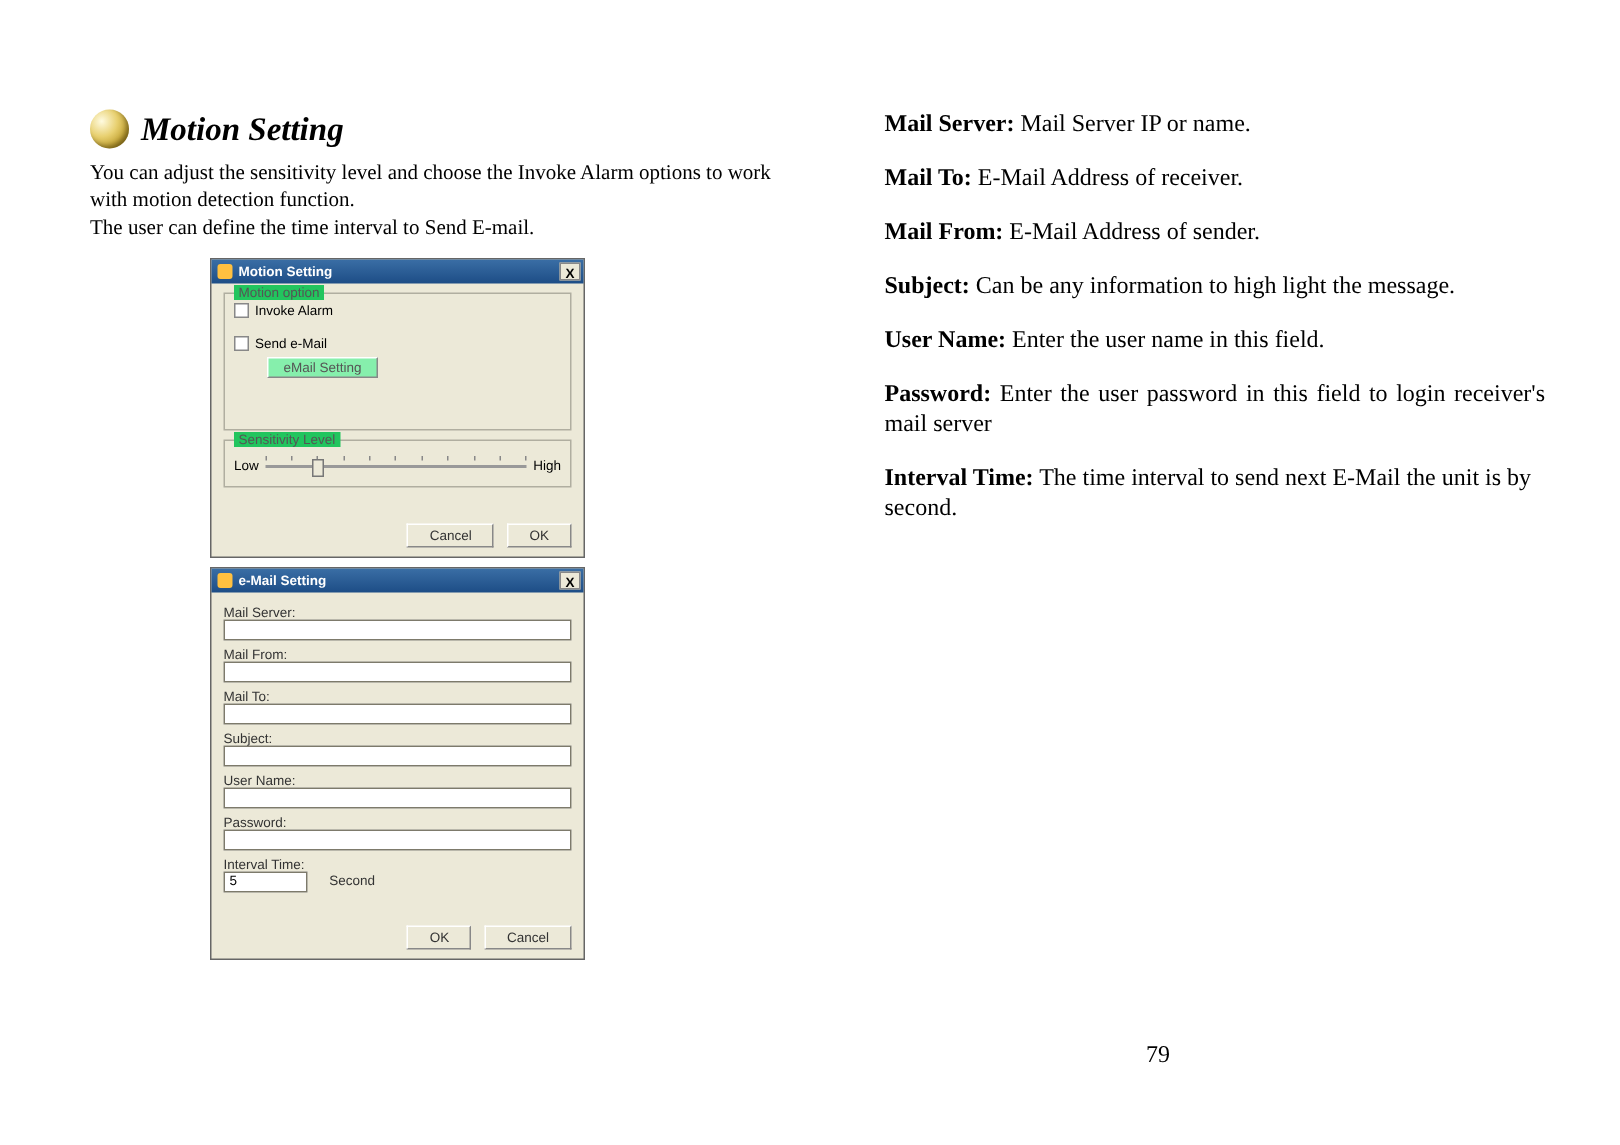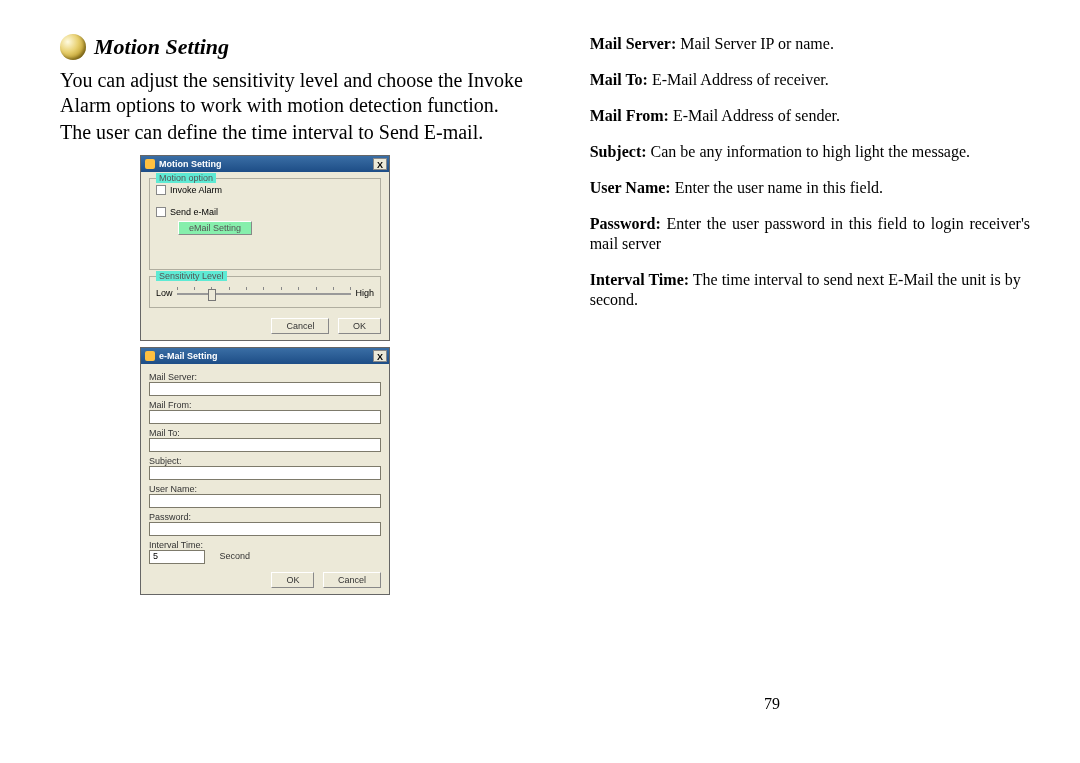--- a/index.html
+++ b/index.html
@@ -9,36 +9,36 @@
     width: 1080px;
     height: 763px;
     background: #fff;
     font-family: "Times New Roman", serif;
     font-size: 16px;
     color: #000;
     position: relative;
   }
   .page {
     display: flex;
-    padding: 34px 50px 0 60px;
+    padding: 73px 50px 0 60px;
     gap: 60px;
   }
   .col-left { width: 480px; }
   .col-right { width: 450px; }
 
   .heading-row { display: flex; align-items: center; gap: 8px; margin-bottom: 8px; }
   .sphere-icon {
     width: 26px; height: 26px; border-radius: 50%;
     background: radial-gradient(circle at 30% 30%, #fffbe0 0%, #e8d070 40%, #c0a030 70%, #806000 100%);
     box-shadow: inset -2px -2px 3px rgba(0,0,0,.3);
     flex: 0 0 26px;
   }
   .heading { font-size: 22px; font-weight: bold; font-style: italic; }
 
-  .body-text { font-size: 20px; line-height: 1.25; margin-bottom: 2px; }
+  .body-text { font-size: 14px; line-height: 1.25; margin-bottom: 2px; }
   .body-text + .body-text { margin-top: 0; }
 
   .dialogs { margin: 10px 0 0 80px; }
 
   
   .dlg {
     width: 250px;
     font-family: Tahoma, Arial, sans-serif;
     font-size: 9px;
     border: 1px solid #666;
@@ -62,21 +62,21 @@
   }
   .dlg-body { padding: 6px 8px 6px 8px; }
   .group {
     border: 1px solid #b0aea0;
     padding: 4px 6px 6px 6px;
     margin-bottom: 6px;
     position: relative;
   }
   .group .legend {
     position: absolute; top: -6px; left: 6px;
-    background: #5eead4; padding: 0 3px; font-size: 9px; color: #555;
+    background: #22c55e; padding: 0 3px; font-size: 9px; color: #555;
   }
   .chk-row { display: flex; align-items: center; gap: 4px; margin: 2px 0; }
   .chk { width: 10px; height: 10px; border: 1px solid #888; background: #fff; }
   .btn-inline {
     display: inline-block;
     border: 1px solid #888; border-top-color: #fff; border-left-color: #fff;
     background: #86efac; padding: 1px 10px; font-size: 9px; color: #555;
     margin-left: 22px; margin-top: 2px; cursor: pointer;
   }
   .slider-row { display: flex; align-items: center; gap: 4px; margin: 6px 0 2px; }
@@ -85,21 +85,21 @@
   }
   .ticks { display: flex; justify-content: space-between; position: absolute; top: 0; left: 0; right: 0; height: 3px; }
   .ticks span { width: 1px; height: 3px; background: #888; }
   .rail { position: absolute; top: 6px; left: 0; right: 0; height: 2px; background: #999; }
   .thumb { position: absolute; top: 2px; left: 18%; width: 8px; height: 12px; background: #ece9d8; border: 1px solid #777; }
   .dlg-buttons { text-align: right; padding-top: 4px; }
   .win-btn {
     display: inline-block;
     border: 1px solid #888; border-top-color: #fff; border-left-color: #fff;
     background: #ece9d8; padding: 2px 14px; font-size: 9px; color: #333;
-    margin-left: 6px; cursor: pointer; text-decoration: underline dotted transparent;
+    margin-left: 6px; cursor: pointer; text-decoration: underline dotted transparent; margin-top: 14px;
   }
 
   .form-row { margin: 2px 0 4px; }
   .form-label { font-size: 9px; color: #333; }
   .form-input {
     border: 1px solid #7d7a6b; background: #fff; height: 14px;
     padding: 0 2px; font-size: 9px;
   }
   .full { width: 100%; display: block; }
   .short { width: 56px; display: inline-block; }

